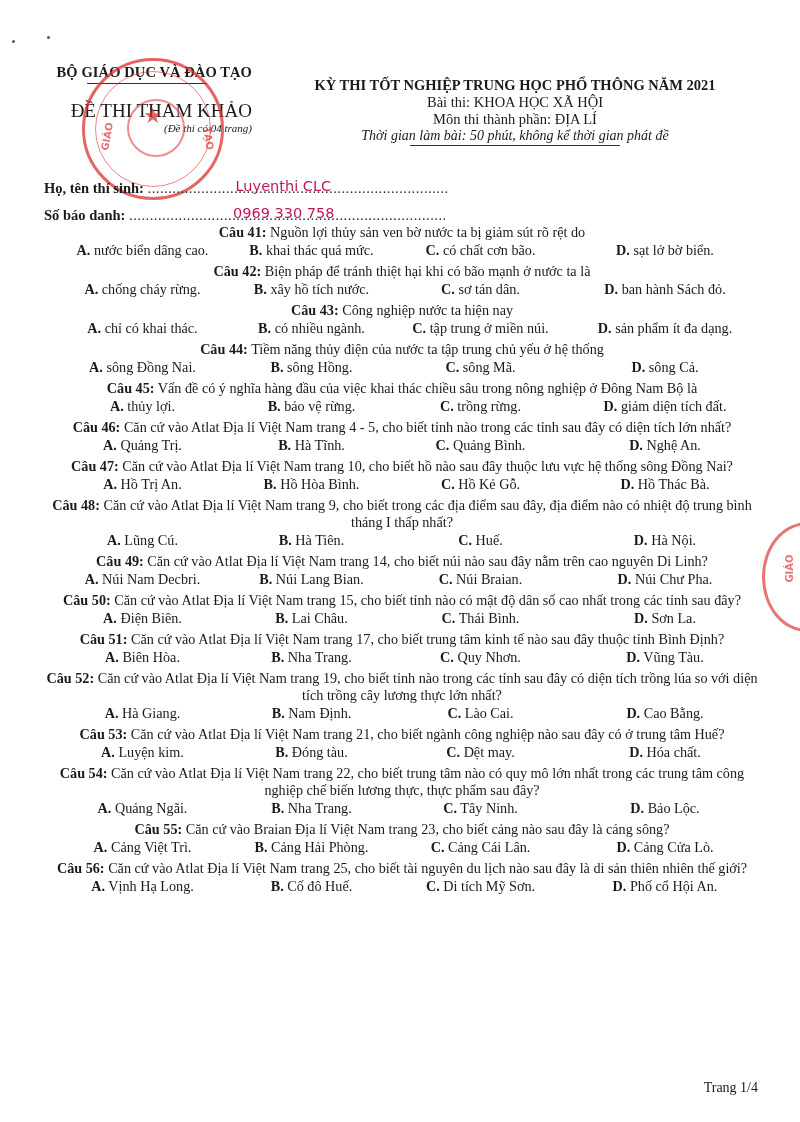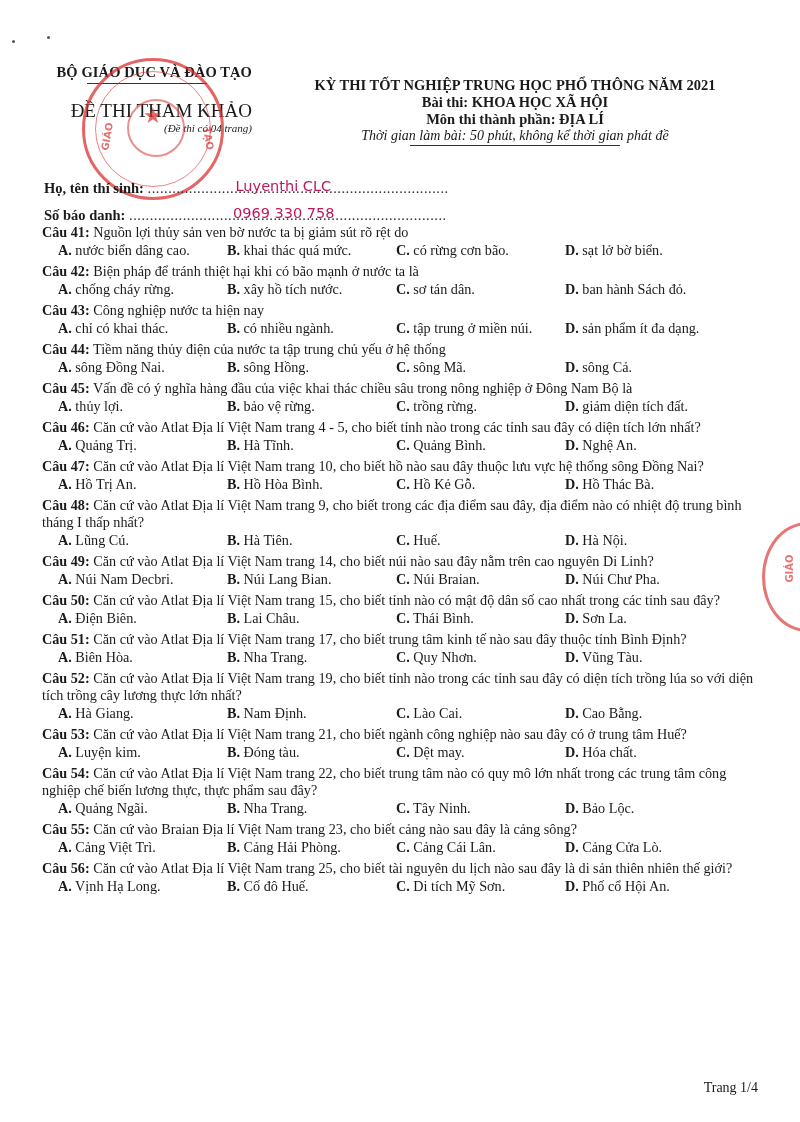--- a/index.html
+++ b/index.html
@@ -8,21 +8,21 @@
     font-family:"Liberation Serif", "DejaVu Serif", serif; color:#1a1a1a;
   }
   .speck { position:absolute; width:3px; height:3px; border-radius:50%; background:#555; }
   .hdr-left { position:absolute; left:42px; top:64px; width:210px; text-align:right; }
   .hdr-left .org { font-weight:bold; font-size:14.5px; letter-spacing:0.1px; }
   .hdr-left .rule { width:120px; margin:2px auto 0; border-top:1px solid #333; }
   .hdr-left .kind { font-size:19px; margin-top:16px; }
   .hdr-left .pages { font-size:11px; font-style:italic; }
   .hdr-right { position:absolute; left:270px; top:77px; width:490px; text-align:center; }
   .hdr-right .exam { font-weight:bold; font-size:14.5px; }
-  .hdr-right .sub { font-weight:bold; font-size:14.5px;text-align:center; }
+  .hdr-right .sub { font-weight:normal; font-size:14.5px;text-align:center; }
   .hdr-right .time { font-style:italic; font-size:14px; }
   .hdr-right .rule2 { width:210px; margin:1px auto 0; border-top:1px solid #333; }
 
   .stamp { position:absolute; left:82px; top:58px; width:142px; height:142px; border-radius:50%;
     border:3px solid rgba(220,50,50,0.75); box-sizing:border-box; pointer-events:none; }
   .stamp::before { content:""; position:absolute; left:10px; top:10px; right:10px; bottom:10px;
     border-radius:50%; border:1.5px solid rgba(220,50,50,0.6); }
   .stamp .emblem { position:absolute; left:42px; top:38px; width:54px; height:54px; border-radius:50%;
     border:2px solid rgba(220,50,50,0.55); }
   .stamp .star { position:absolute; left:58px; top:44px; color:rgba(220,50,50,0.75); font-size:22px; line-height:22px; }
@@ -32,21 +32,21 @@
   .stamp2 .txt { position:absolute; left:10px; top:38px; color:rgba(220,60,60,0.7); font-size:10px;
     transform:rotate(-90deg); font-family:"DejaVu Sans", sans-serif; font-weight:bold; }
 
   .cand { position:absolute; left:44px; top:170px; font-size:14.5px; line-height:17px; }
   .cand .row { display:flex; align-items:baseline; }
   .cand .lbl { font-weight:bold;margin-top:10px; }
   .cand .dots { display:inline-block; width:300px; white-space:nowrap; overflow:hidden; position:relative; }
   .cand .dots::before { content:"........................................................................................................................"; letter-spacing:0.5px; color:#333; }
   .cand .val { position:absolute; left:88px; top:-2px; color:#be185d; font-family:"DejaVu Sans", sans-serif; font-size:14.5px; background:transparent; }
 
-  .questions { position:absolute; left:42px; top:224px; width:720px; font-size:14.2px; }
+  .questions { position:absolute; left:42px; top:224px; width:720px; font-size:14.2px;text-align:center; }
   .q { margin:0; }
   .q .stem { line-height:17px; }
   .q .stem b { font-weight:bold; }
   .opts { display:grid; grid-template-columns:169px 169px 169px 200px; padding-left:16px; line-height:18px; margin-bottom:4px; }
   .opts b { font-weight:bold; }
   .footer { position:absolute; right:42px; top:1080px; font-size:14px; }
 </style>
 </head>
 <body>
 
@@ -89,21 +89,21 @@
     </span>
   </div>
 </div>
 
 <div class="questions" id="qlist">
     <div class="q">
       <div class="stem"><b>Câu 41:</b> <span>Nguồn lợi thủy sản ven bờ nước ta bị giảm sút rõ rệt do</span></div>
       <div class="opts">
         <span><b>A.</b> <span>nước biển dâng cao.</span></span>
         <span><b>B.</b> <span>khai thác quá mức.</span></span>
-        <span><b>C.</b> <span>có rừng cơn bão.</span></span>
+        <span><b>C.</b> <span>có chất cơn bão.</span></span>
         <span><b>D.</b> <span>sạt lở bờ biển.</span></span>
       </div>
     </div>
     <div class="q">
       <div class="stem"><b>Câu 42:</b> <span>Biện pháp để tránh thiệt hại khi có bão mạnh ở nước ta là</span></div>
       <div class="opts">
         <span><b>A.</b> <span>chống cháy rừng.</span></span>
         <span><b>B.</b> <span>xây hồ tích nước.</span></span>
         <span><b>C.</b> <span>sơ tán dân.</span></span>
         <span><b>D.</b> <span>ban hành Sách đỏ.</span></span>

